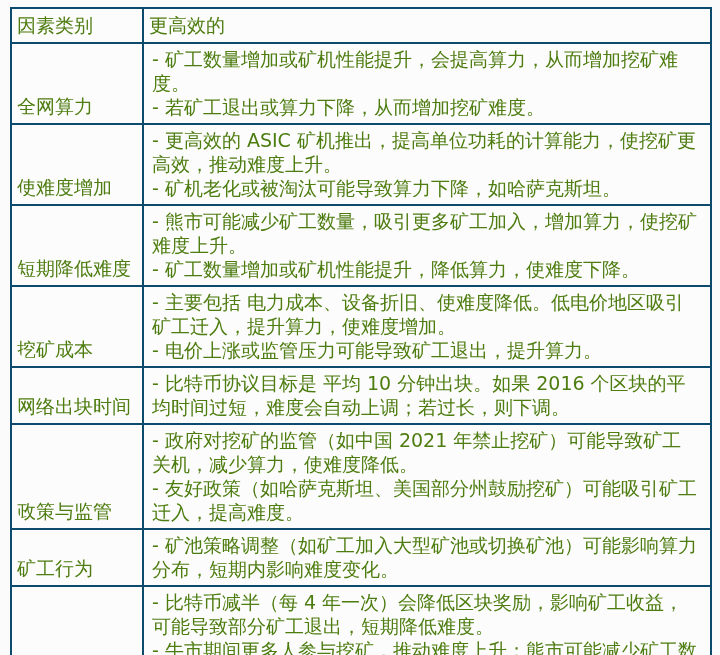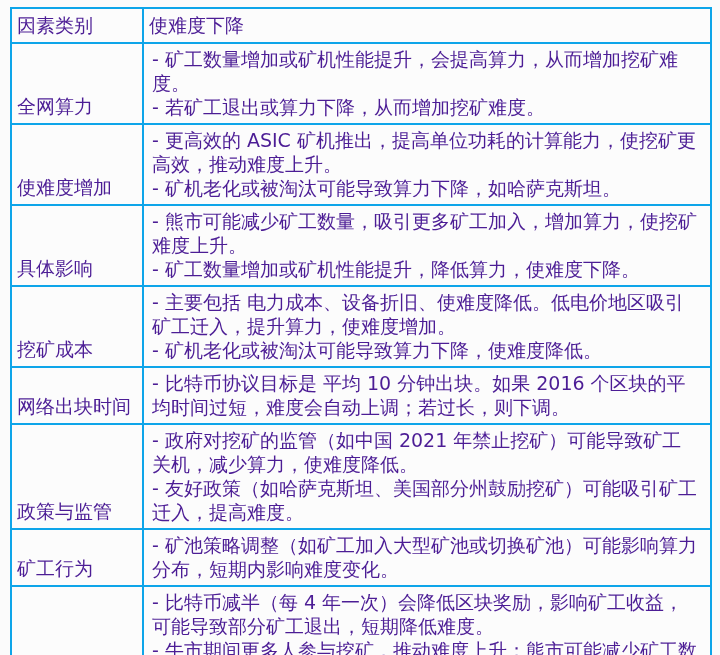--- a/index.html
+++ b/index.html
@@ -16,90 +16,91 @@
   }
   table.factors {
     width: 700px;
     border-collapse: collapse;
     table-layout: fixed;
     background: #fcfcfc;
   }
   col.col-category { width: 132px; }
   col.col-impact   { width: 568px; }
   th, td {
-    border: 2px solid #0ea5e9;
+    border: 2px solid #0c4a6e;
     text-align: left;
     font-size: 19px;
     font-weight: normal;
-    color: #4c1d95;
+    color: #4d7c0f;
   }
   th.header-cell {
     padding: 5px 4px 6px 5px;
     line-height: 22px;
     vertical-align: middle;
   }
   td.category-cell {
     vertical-align: bottom;
     padding: 4px 3px 5px 5px;
     line-height: 24px;
     overflow: hidden;
     white-space: nowrap;
+    border-radius: 32px;
   }
   td.impact-cell {
     vertical-align: middle;
     padding: 3px 12px 4px 8px;
     line-height: 24px;
   }
   .impact-line { line-height: 24px; }
 </style>
 </head>
 <body>
 
 <div class="page">
   <table class="factors">
     <colgroup>
       <col class="col-category">
       <col class="col-impact">
     </colgroup>
     <thead>
       <tr>
         <th class="header-cell">因素类别</th>
-        <th class="header-cell">使难度下降</th>
+        <th class="header-cell">更高效的</th>
       </tr>
     </thead>
     <tbody>
   <tr>
     <td class="category-cell">全网算力</td>
     <td class="impact-cell">
             <div class="impact-line">- 矿工数量增加或矿机性能提升，会提高算力，从而增加挖矿难度。</div>
             <div class="impact-line">- 若矿工退出或算力下降，从而增加挖矿难度。</div>
           </td>
   </tr>
 
   <tr>
     <td class="category-cell">使难度增加</td>
     <td class="impact-cell">
             <div class="impact-line">- 更高效的 ASIC 矿机推出，提高单位功耗的计算能力，使挖矿更高效，推动难度上升。</div>
             <div class="impact-line">- 矿机老化或被淘汰可能导致算力下降，如哈萨克斯坦。</div>
           </td>
   </tr>
 
   <tr>
-    <td class="category-cell">具体影响</td>
+    <td class="category-cell">短期降低难度</td>
     <td class="impact-cell">
             <div class="impact-line">- 熊市可能减少矿工数量，吸引更多矿工加入，增加算力，使挖矿难度上升。</div>
             <div class="impact-line">- 矿工数量增加或矿机性能提升，降低算力，使难度下降。</div>
           </td>
   </tr>
 
   <tr>
     <td class="category-cell">挖矿成本</td>
     <td class="impact-cell">
             <div class="impact-line">- 主要包括 电力成本、设备折旧、使难度降低。低电价地区吸引矿工迁入，提升算力，使难度增加。</div>
-            <div class="impact-line">- 矿机老化或被淘汰可能导致算力下降，使难度降低。</div>
+            <div class="impact-line">- 电价上涨或监管压力可能导致矿工退出，提升算力。</div>
           </td>
   </tr>
 
   <tr>
     <td class="category-cell">网络出块时间</td>
     <td class="impact-cell">
             <div class="impact-line">- 比特币协议目标是 平均 10 分钟出块。如果 2016 个区块的平均时间过短，难度会自动上调；若过长，则下调。</div>
           </td>
   </tr>
 

